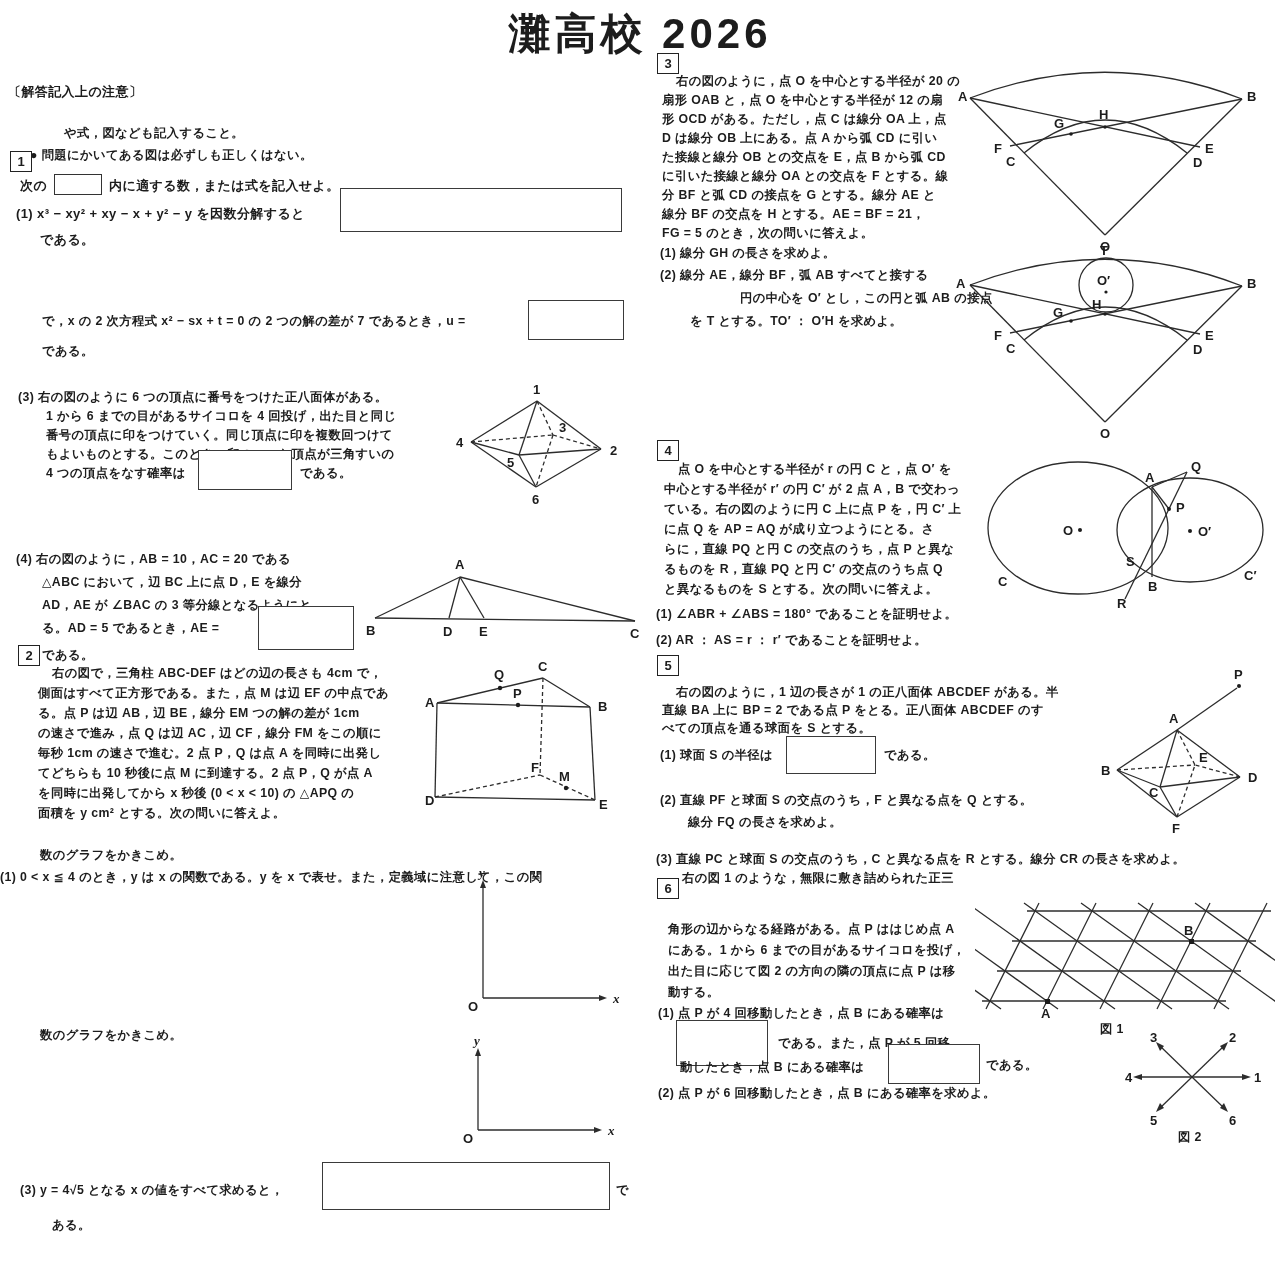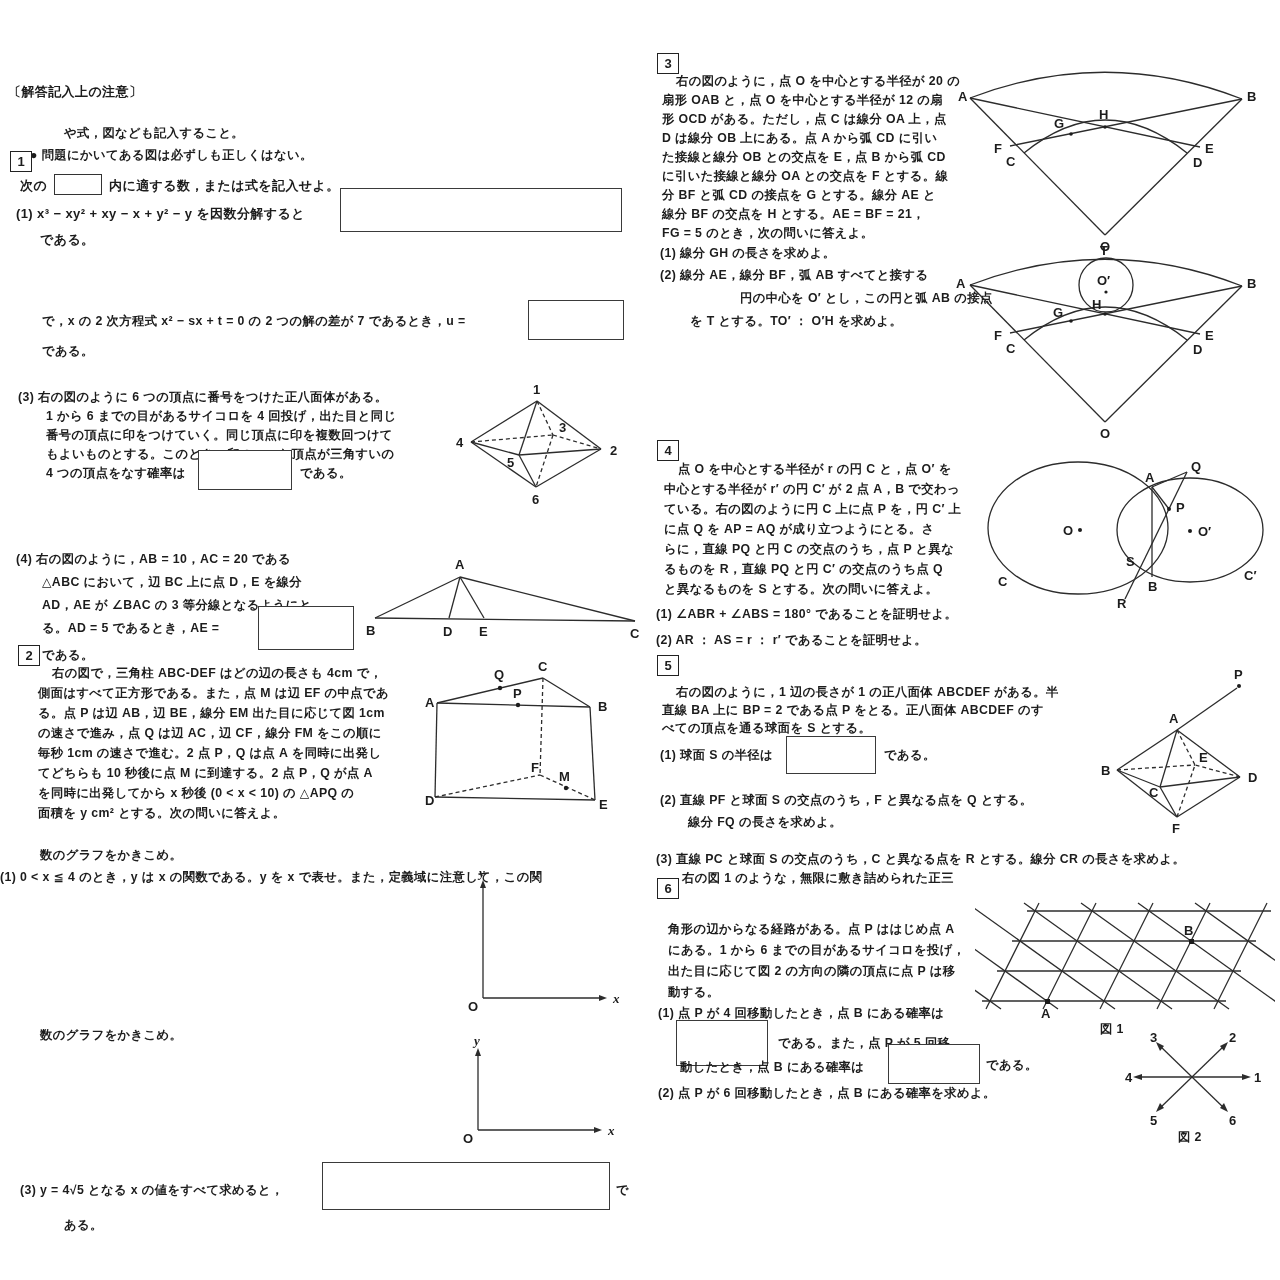--- a/index.html
+++ b/index.html
@@ -23,20 +23,21 @@
   svg text.it{font-style:italic;font-family:"Liberation Serif","DejaVu Serif",serif;}
   svg line,svg path,svg ellipse,svg circle.o{stroke:#2c2c2c;stroke-width:1.3;fill:none;}
   svg .dash{stroke-dasharray:4 3;}
   svg .dot{fill:#1c1c1c;stroke:none;}
 </style>
 </head>
 <body>
 
 <div class="page">
 
+  <div class="title">灘高校 2026</div>
 
   <div class="t" style="left:8px;top:84px;">〔解答記入上の注意〕</div>
   <div class="t f12" style="left:64px;top:126px;">や式，図なども記入すること。</div>
   <div class="t f12" style="left:30px;top:148px;">
     <span>●</span>
     <span>問題にかいてある図は必ずしも正しくはない。</span>
   </div>
 
   <div class="numbox" style="left:10px;top:151px;">1</div>
   <div class="t" style="left:20px;top:174px;">
@@ -96,21 +97,21 @@
     <text x="95" y="14">A</text>
     <text x="6" y="80">B</text>
     <text x="83" y="81">D</text>
     <text x="119" y="81">E</text>
     <text x="270" y="83">C</text>
   </svg>
 
   <div class="numbox" style="left:18px;top:645px;">2</div>
   <div class="t f12" style="left:52px;top:666px;">右の図で，三角柱 ABC-DEF はどの辺の長さも 4cm で，</div>
   <div class="t f12" style="left:38px;top:686px;">側面はすべて正方形である。また，点 M は辺 EF の中点であ</div>
-  <div class="t f12" style="left:38px;top:706px;">る。点 P は辺 AB，辺 BE，線分 EM 出た目に応じて図 1cm</div>
+  <div class="t f12" style="left:38px;top:706px;">る。点 P は辺 AB，辺 BE，線分 EM つの解の差が 1cm</div>
   <div class="t f12" style="left:38px;top:726px;">の速さで進み，点 Q は辺 AC，辺 CF，線分 FM をこの順に</div>
   <div class="t f12" style="left:38px;top:746px;">毎秒 1cm の速さで進む。2 点 P，Q は点 A を同時に出発し</div>
   <div class="t f12" style="left:38px;top:766px;">てどちらも 10 秒後に点 M に到達する。2 点 P，Q が点 A</div>
   <div class="t f12" style="left:38px;top:786px;">を同時に出発してから x 秒後 (0 &lt; x &lt; 10) の △APQ の</div>
   <div class="t f12" style="left:38px;top:806px;">面積を y cm² とする。次の問いに答えよ。</div>
 
   <svg style="left:425px;top:662px;" width="215" height="150" viewBox="0 0 215 150">
     <line x1="12" y1="41" x2="118" y2="16"></line>
       <line x1="118" y1="16" x2="165" y2="45"></line>
     <line x1="12" y1="41" x2="165" y2="45"></line>
@@ -155,21 +156,21 @@
     <line x1="36" y1="90" x2="156" y2="90"></line>
       <path d="M160,90 L152,87 L152,93 Z" style="fill:#2c2c2c;stroke:none"></path>
     <text class="it" x="32" y="5">y</text>
     <text class="it" x="166" y="95">x</text>
     <text x="21" y="103">O</text>
   </svg>
 
   <div class="t f12" style="left:20px;top:1183px;">(3) y = 4√5 となる x の値をすべて求めると，</div>
   <div class="abox" style="left:322px;top:1162px;width:286px;height:46px;"></div>
   <div class="t f12" style="left:616px;top:1183px;">で</div>
-  <div class="t f12" style="left:52px;top:1218px;margin-left:12px;">ある。</div>
+  <div class="t f12" style="left:52px;top:1218px;">ある。</div>
 
   <div class="numbox" style="left:657px;top:53px;">3</div>
   <div class="t f12" style="left:676px;top:74px;">右の図のように，点 O を中心とする半径が 20 の</div>
   <div class="t f12" style="left:662px;top:93px;">扇形 OAB と，点 O を中心とする半径が 12 の扇</div>
   <div class="t f12" style="left:662px;top:112px;">形 OCD がある。ただし，点 C は線分 OA 上，点</div>
   <div class="t f12" style="left:662px;top:131px;">D は線分 OB 上にある。点 A から弧 CD に引い</div>
   <div class="t f12" style="left:662px;top:150px;">た接線と線分 OB との交点を E，点 B から弧 CD</div>
   <div class="t f12" style="left:662px;top:169px;">に引いた接線と線分 OA との交点を F とする。線</div>
   <div class="t f12" style="left:662px;top:188px;">分 BF と弧 CD の接点を G とする。線分 AE と</div>
   <div class="t f12" style="left:662px;top:207px;">線分 BF の交点を H とする。AE = BF = 21，</div>

